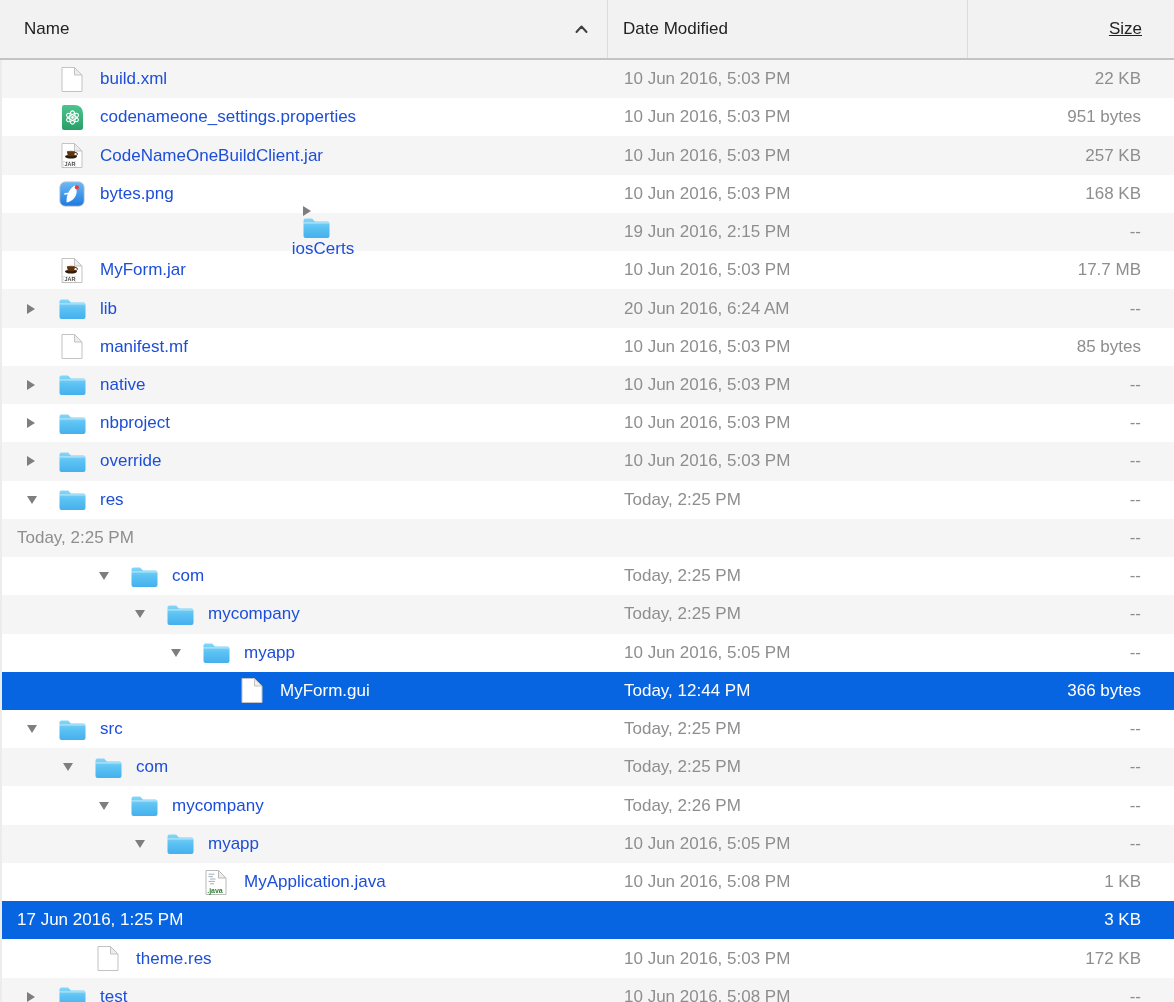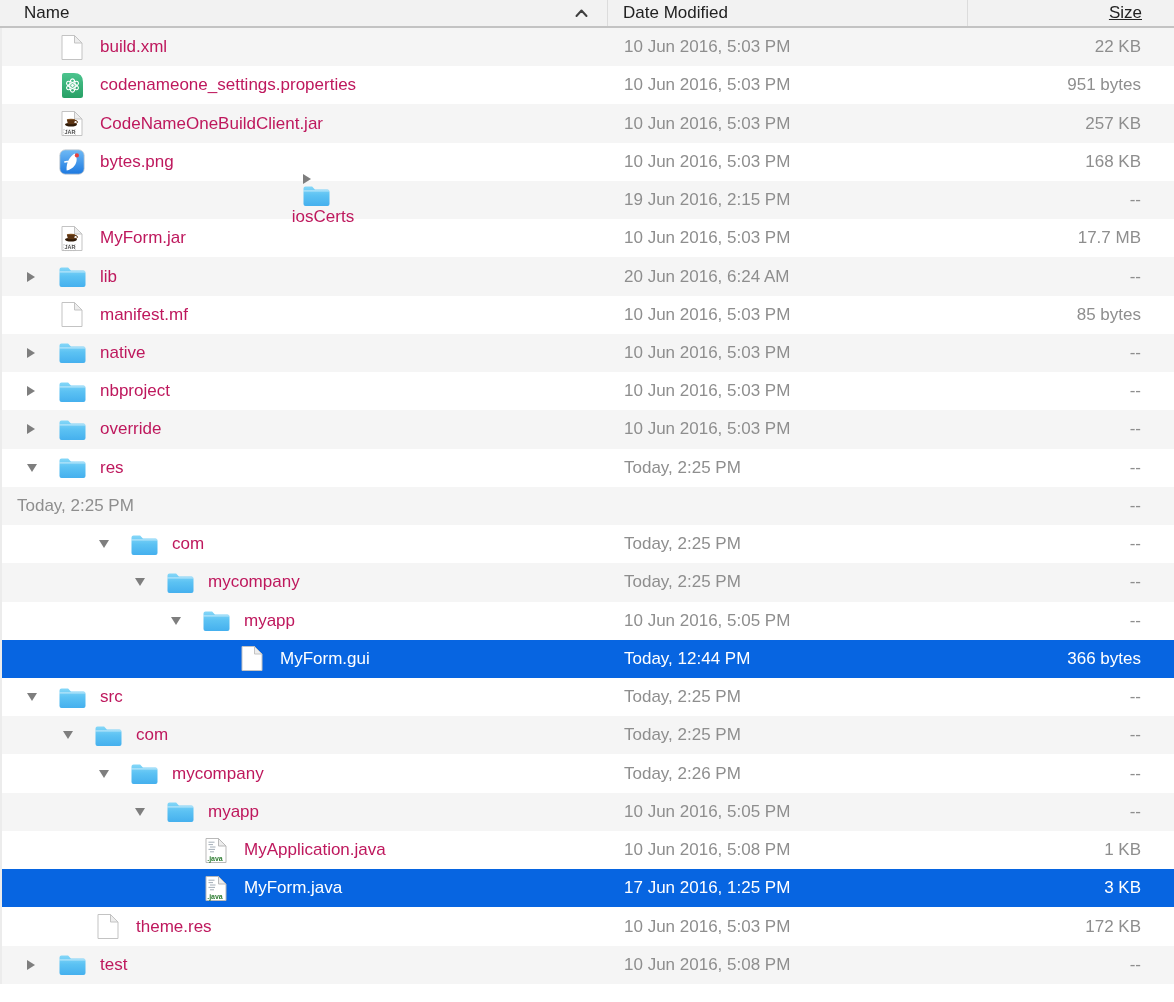--- a/index.html
+++ b/index.html
@@ -9,21 +9,21 @@
     overflow:hidden;
     font-family:"Liberation Sans","DejaVu Sans",sans-serif;
     font-size:17px;
     color:#0c0c0c;
     background:#ffffff;
     box-sizing:border-box;
   }
   
   .hdr{
     display:flex;align-items:center;
-    height:28px;
+    height:60px;
     background:#f2f2f2;
     border-bottom:2px solid #c3c3c3;
     color:#222;
     box-sizing:border-box;
   }
   .hdr .hcol{height:100%;display:flex;align-items:center;box-sizing:border-box;cursor:default;}
   .hcol-name{width:607px;padding-left:24px;position:relative;}
   .hcol-date{width:360px;padding-left:15px;border-left:1px solid #dcdcdc;}
   .hcol-size{flex:1;justify-content:flex-end;padding-right:32px;border-left:1px solid #dcdcdc;text-decoration:underline;}
   .sort-caret{position:absolute;right:18px;top:50%;transform:translateY(-50%);line-height:0;}
@@ -39,21 +39,21 @@
   .row.selected{background:var(--selection,#0765e1);}
   .cell-name{
     width:607px;min-width:607px;display:flex;align-items:center;
     box-sizing:border-box;overflow:hidden;white-space:nowrap;
   }
   .disclosure{width:33px;min-width:33px;display:flex;align-items:center;padding-left:3px;box-sizing:border-box;}
   .disclosure i{display:block;width:0;height:0;}
   .disclosure.collapsed i{border-left:8px solid #7e7e7e;border-top:5.5px solid transparent;border-bottom:5.5px solid transparent;}
   .disclosure.expanded i{border-top:8px solid #7e7e7e;border-left:5.5px solid transparent;border-right:5.5px solid transparent;}
   .fileicon{width:30px;min-width:30px;display:flex;align-items:center;justify-content:center;line-height:0;}
-  .label{margin-left:13px;color:#be185d;}
+  .label{margin-left:13px;color:#1d4ed8;}
   .cell-date{width:360px;min-width:360px;padding-left:15px;color:var(--meta,#8e8e8e);box-sizing:border-box;white-space:nowrap;}
   .cell-size{flex:1;text-align:right;padding-right:33px;color:var(--meta,#8e8e8e);box-sizing:border-box;white-space:nowrap;}
   .row.selected .label,
   .row.selected .cell-date,
   .row.selected .cell-size{color:#ffffff;font-weight:500;}
 </style>
 </head>
 <body>
 
 <div class="finder">
@@ -538,40 +538,20 @@
               </g>
               <text x="2.2" y="24.2" font-size="7" font-weight="bold" fill="#2e7d32" font-family="Liberation Sans, sans-serif">.java</text>
             </svg>
           </span>
       <span class="label">MyApplication.java</span>
     </div>
     <div class="cell-date">10 Jun 2016, 5:08 PM</div>
     <div class="cell-size">1 KB</div>
   </div>
       <div class="row selected">
-    <div class="cell-name" style="padding-left: 166px;">
-      <span class="disclosure">
-            <i></i>
-          </span>
-      <span class="fileicon">
-            <svg width="22" height="27" viewBox="0 0 22 27">
-              <path d="M1,1.5 h12.5 l7.5,7.5 v16.5 h-20 z" fill="#ffffff" stroke="#b9b9b9" stroke-width="1"></path>
-              <path d="M13.5,1.5 l7.5,7.5 h-7.5 z" fill="#ededed" stroke="#b9b9b9" stroke-width="1"></path>
-              <g stroke="#9aa5b0" stroke-width="0.9">
-                <path d="M3.5,5.2 h6"></path>
-                <path d="M3.5,7.6 h4.5"></path>
-                <path d="M5,10 h5.5"></path>
-                <path d="M3.5,12.4 h6.5"></path>
-                <path d="M5,14.8 h4"></path>
-              </g>
-              <text x="2.2" y="24.2" font-size="7" font-weight="bold" fill="#2e7d32" font-family="Liberation Sans, sans-serif">.java</text>
-            </svg>
-          </span>
-      <span class="label">MyForm.java</span>
-    </div>
     <div class="cell-date">17 Jun 2016, 1:25 PM</div>
     <div class="cell-size">3 KB</div>
   </div>
       <div class="row">
     <div class="cell-name" style="padding-left: 58px;">
       <span class="disclosure">
             <i></i>
           </span>
       <span class="fileicon">
             <svg width="22" height="27" viewBox="0 0 22 27">

